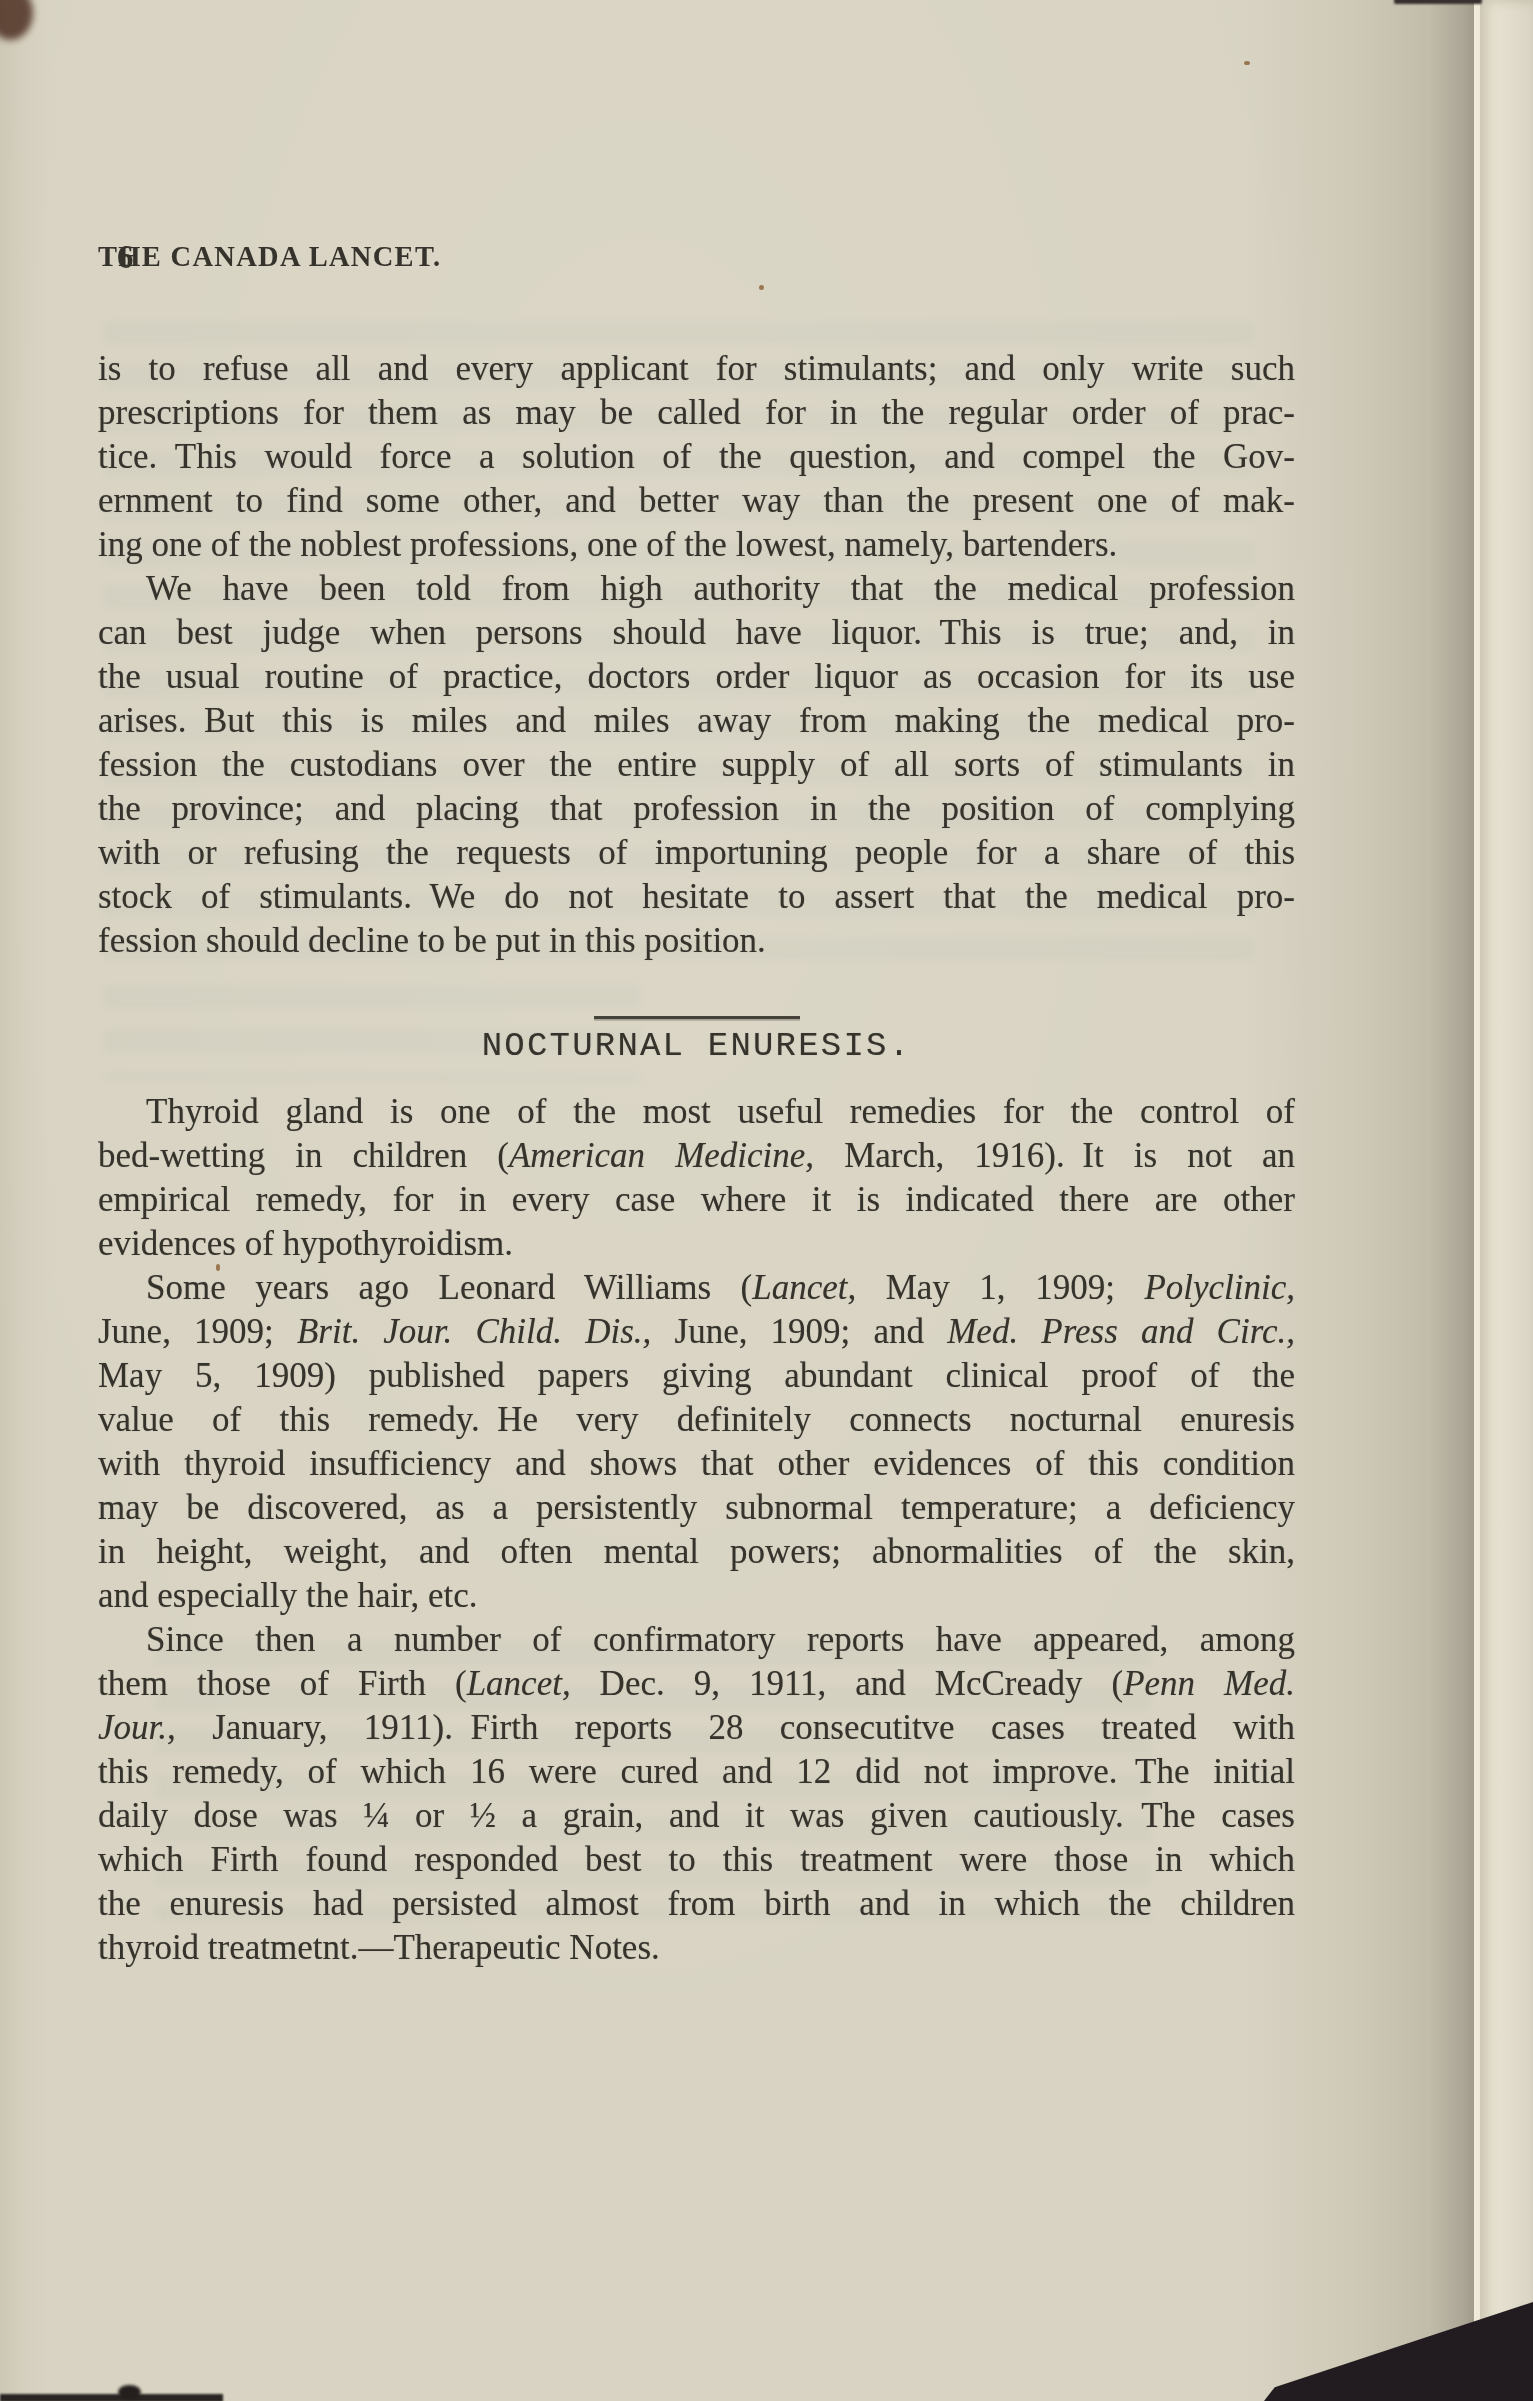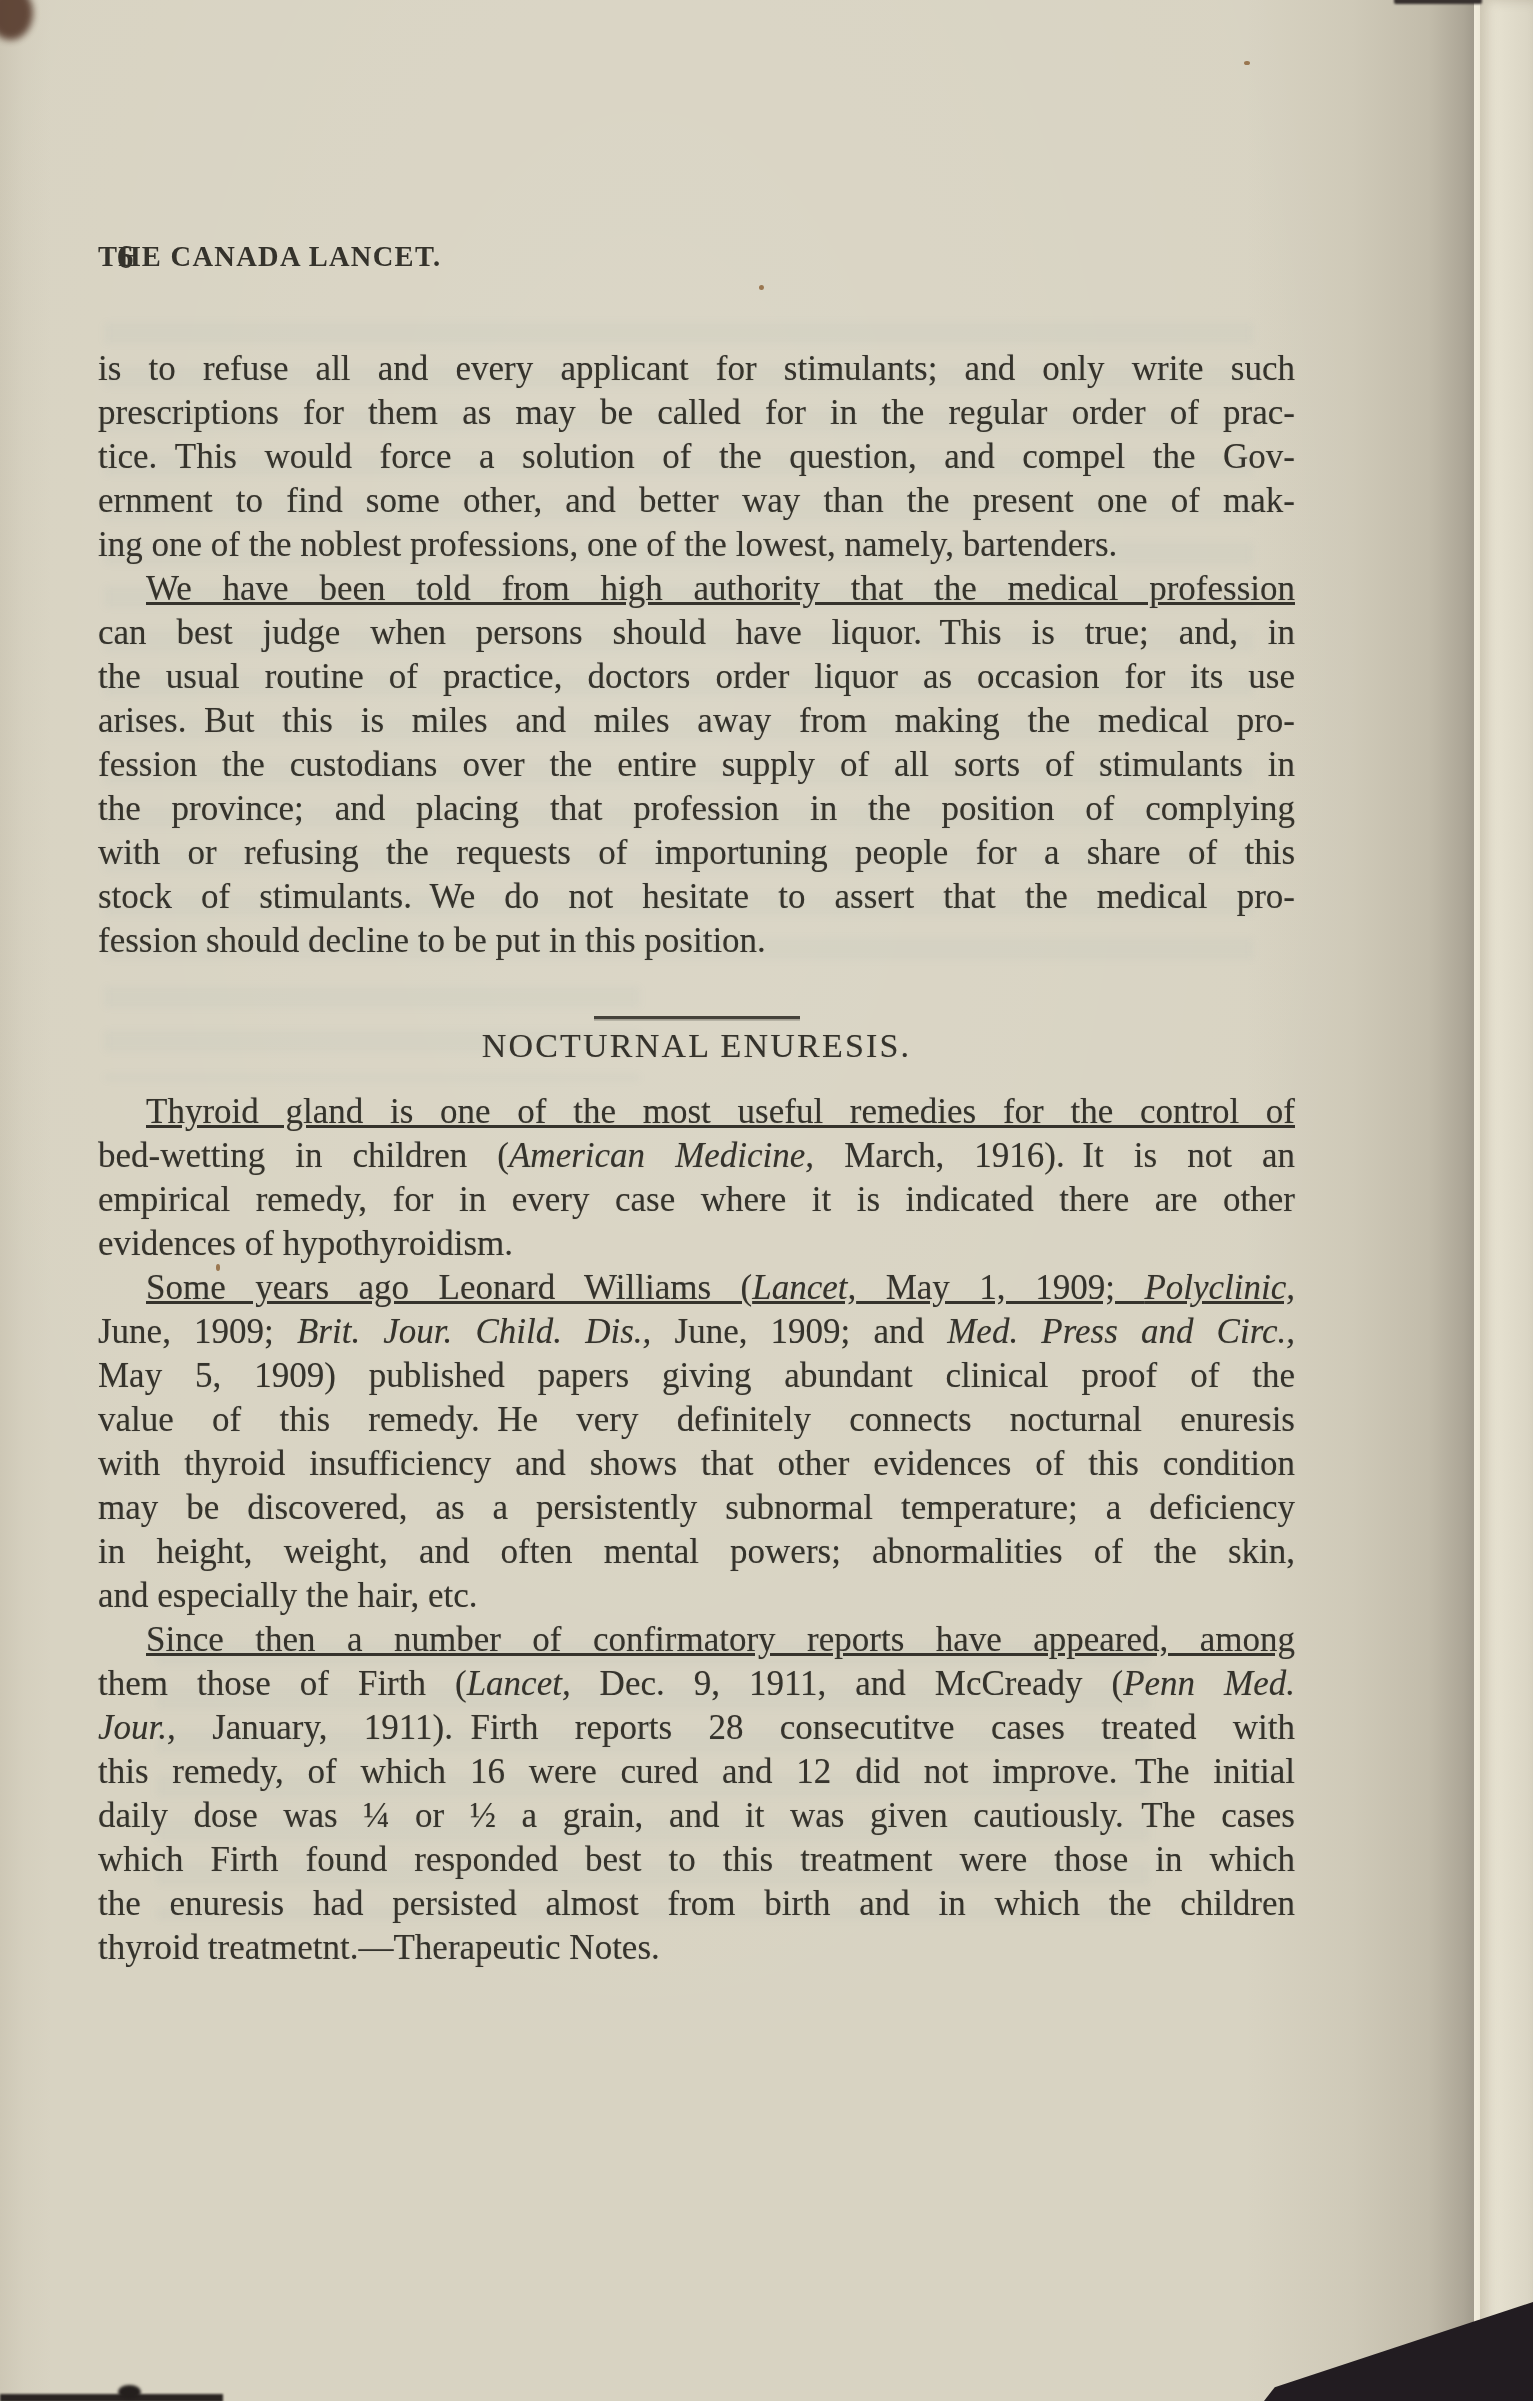--- a/index.html
+++ b/index.html
@@ -76,31 +76,32 @@
   .header-title {
     display: block; text-align: left; letter-spacing: 1.3px;
   }
   .article { margin-top: 68px; font-size: 35px; line-height: 44px; }
   .line {
     text-align: justify; text-align-last: justify;
     white-space: normal;
     text-shadow: 0 0 0.9px rgba(45,43,38,0.35);
   }
   .line.last { text-align-last: left; }
-  .line.first-indent { text-indent: 48px; text-decoration: underline; }
+  .line.first-indent { text-indent: 48px; }
   .line em { font-style: italic; }
   .rule-wrap { margin-top: 22.5px; height: 4.3px; text-align: center; }
   .rule {
     display: inline-block; width: 206px; height: 2.6px; background: #45423a;
     box-shadow: 0 1.7px 0 rgba(69,66,58,0.35);
   }
   .section-heading {
     margin-top: 34px; margin-bottom: 22.5px;
     text-align: center; font-size: 34px; line-height: 44px; letter-spacing: 2.2px;
     text-shadow: 0 0 0.9px rgba(45,43,38,0.35);
+    font-family: Liberation Mono, monospace;
   }
 </style>
 </head>
 <body>
 
 <div id="page">
 
   <div class="ghost" style="left:104px; top:322px; width:1150px; height:657px;"></div>
   <div class="ghost" style="left:104px; top:986px; width:536px; height:95px;"></div>
   <div class="ghost" style="left:156px; top:1643px; width:994px; height:277px;"></div>

